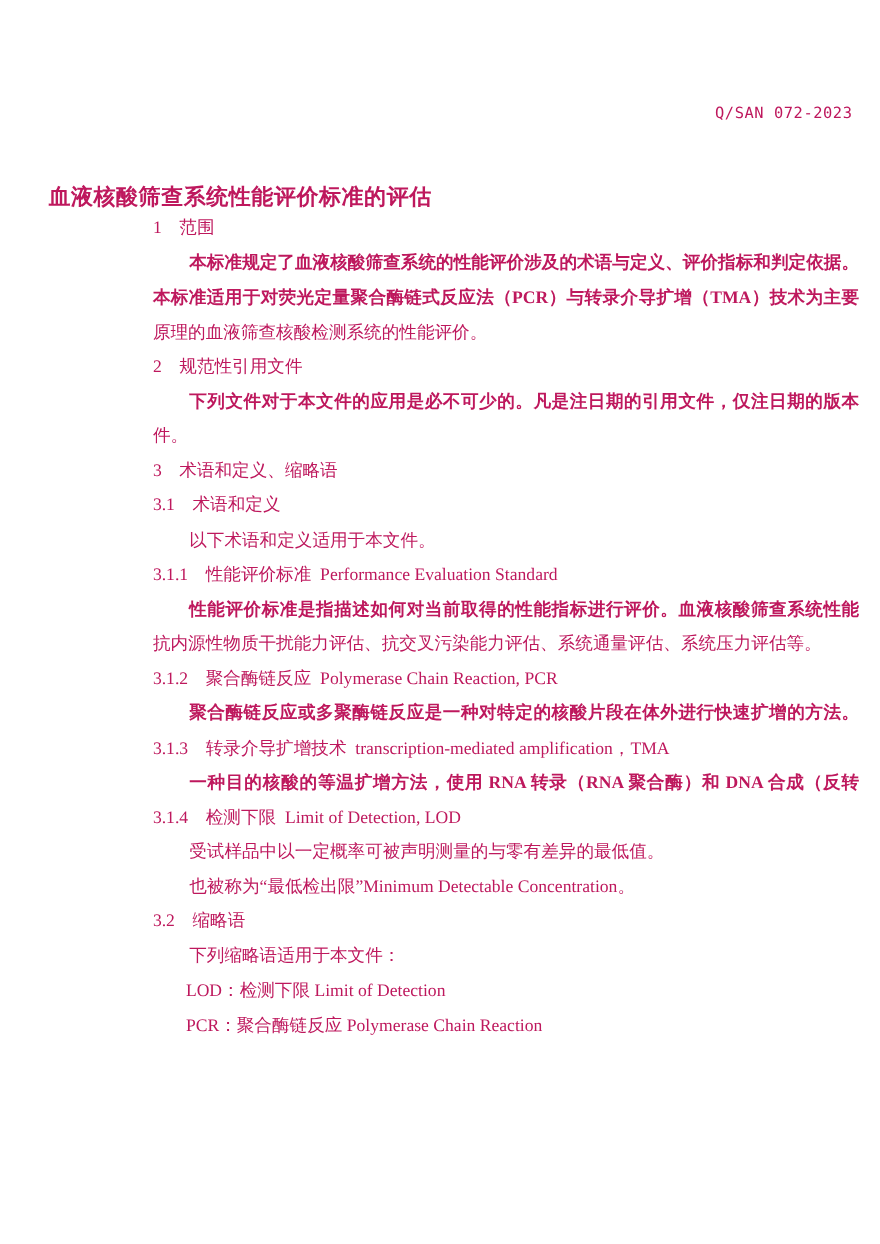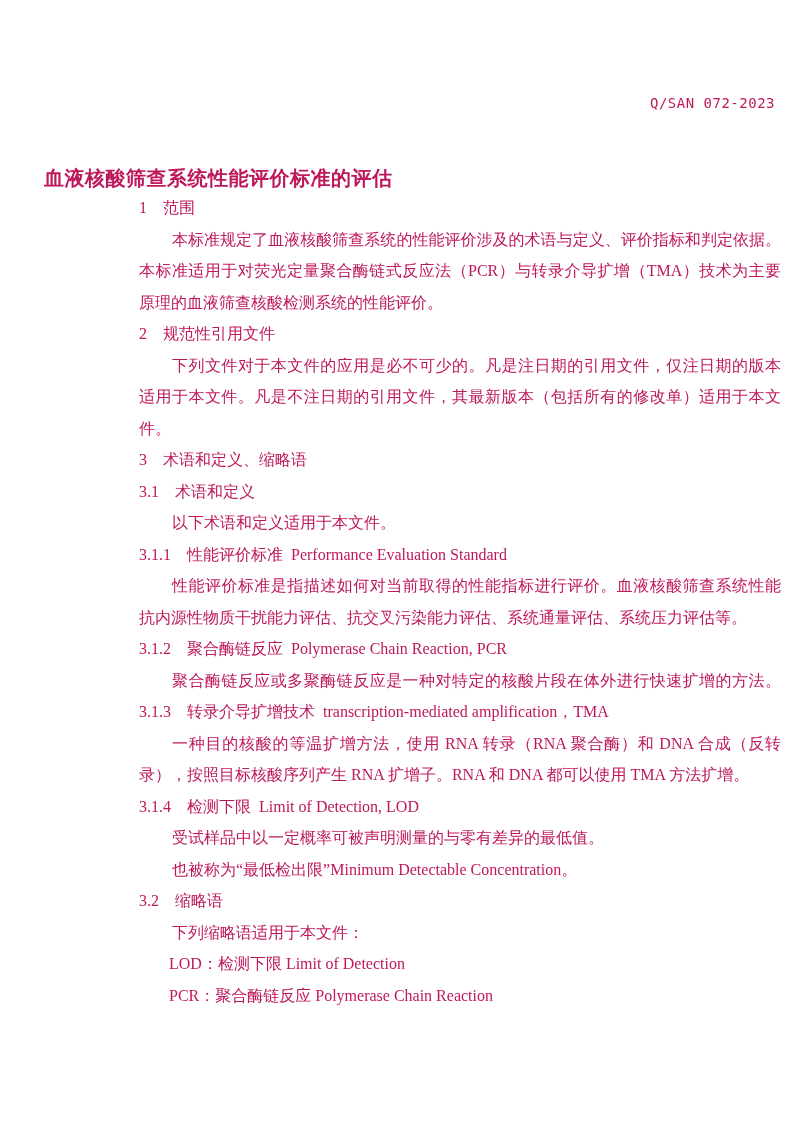--- a/index.html
+++ b/index.html
@@ -41,20 +41,21 @@
   }
   .line {
     height: 31.5px;
     line-height: 31.5px;
     white-space: pre;
   }
   .line.j {
     white-space: normal;
     text-align: justify;
     text-align-last: justify;
+    font-weight: bold;
   }
   .line.ind { text-indent: 33px; }
   .line.abbr { padding-left: 30px; }
   .page-number {
     position: absolute;
     top: 1097px;
     left: 0;
     width: 100%;
     text-align: center;
     font-size: 14px;
@@ -70,33 +71,31 @@
 
   <div class="doc-title">血液核酸筛查系统性能评价标准的评估</div>
 
   <div class="content">
     <div class="line h">1　范围</div>
     <div class="line ind j">本标准规定了血液核酸筛查系统的性能评价涉及的术语与定义、评价指标和判定依据。</div>
     <div class="line j">本标准适用于对荧光定量聚合酶链式反应法（PCR）与转录介导扩增（TMA）技术为主要</div>
     <div class="line">原理的血液筛查核酸检测系统的性能评价。</div>
     <div class="line h">2　规范性引用文件</div>
     <div class="line ind j">下列文件对于本文件的应用是必不可少的。凡是注日期的引用文件，仅注日期的版本</div>
-    <div class="line j">适用于本文件。凡是不注日期的引用文件，其最新版本（包括所有的修改单）适用于本文</div>
     <div class="line">件。</div>
     <div class="line h">3　术语和定义、缩略语</div>
     <div class="line h">3.1　术语和定义</div>
     <div class="line ind">以下术语和定义适用于本文件。</div>
     <div class="line h">3.1.1　性能评价标准  Performance Evaluation Standard</div>
     <div class="line ind j">性能评价标准是指描述如何对当前取得的性能指标进行评价。血液核酸筛查系统性能</div>
     <div class="line">抗内源性物质干扰能力评估、抗交叉污染能力评估、系统通量评估、系统压力评估等。</div>
     <div class="line h">3.1.2　聚合酶链反应  Polymerase Chain Reaction, PCR</div>
     <div class="line ind j">聚合酶链反应或多聚酶链反应是一种对特定的核酸片段在体外进行快速扩增的方法。</div>
     <div class="line h">3.1.3　转录介导扩增技术  transcription-mediated amplification，TMA</div>
     <div class="line ind j">一种目的核酸的等温扩增方法，使用 RNA 转录（RNA 聚合酶）和 DNA 合成（反转</div>
-    <div class="line">录），按照目标核酸序列产生 RNA 扩增子。RNA 和 DNA 都可以使用 TMA 方法扩增。</div>
     <div class="line h">3.1.4　检测下限  Limit of Detection, LOD</div>
     <div class="line ind">受试样品中以一定概率可被声明测量的与零有差异的最低值。</div>
     <div class="line ind">也被称为“最低检出限”Minimum Detectable Concentration。</div>
     <div class="line h">3.2　缩略语</div>
     <div class="line ind">下列缩略语适用于本文件：</div>
     <div class="line abbr">LOD：检测下限 Limit of Detection</div>
     <div class="line abbr">PCR：聚合酶链反应 Polymerase Chain Reaction</div>
   </div>
 
   <div class="page-number">3</div>

